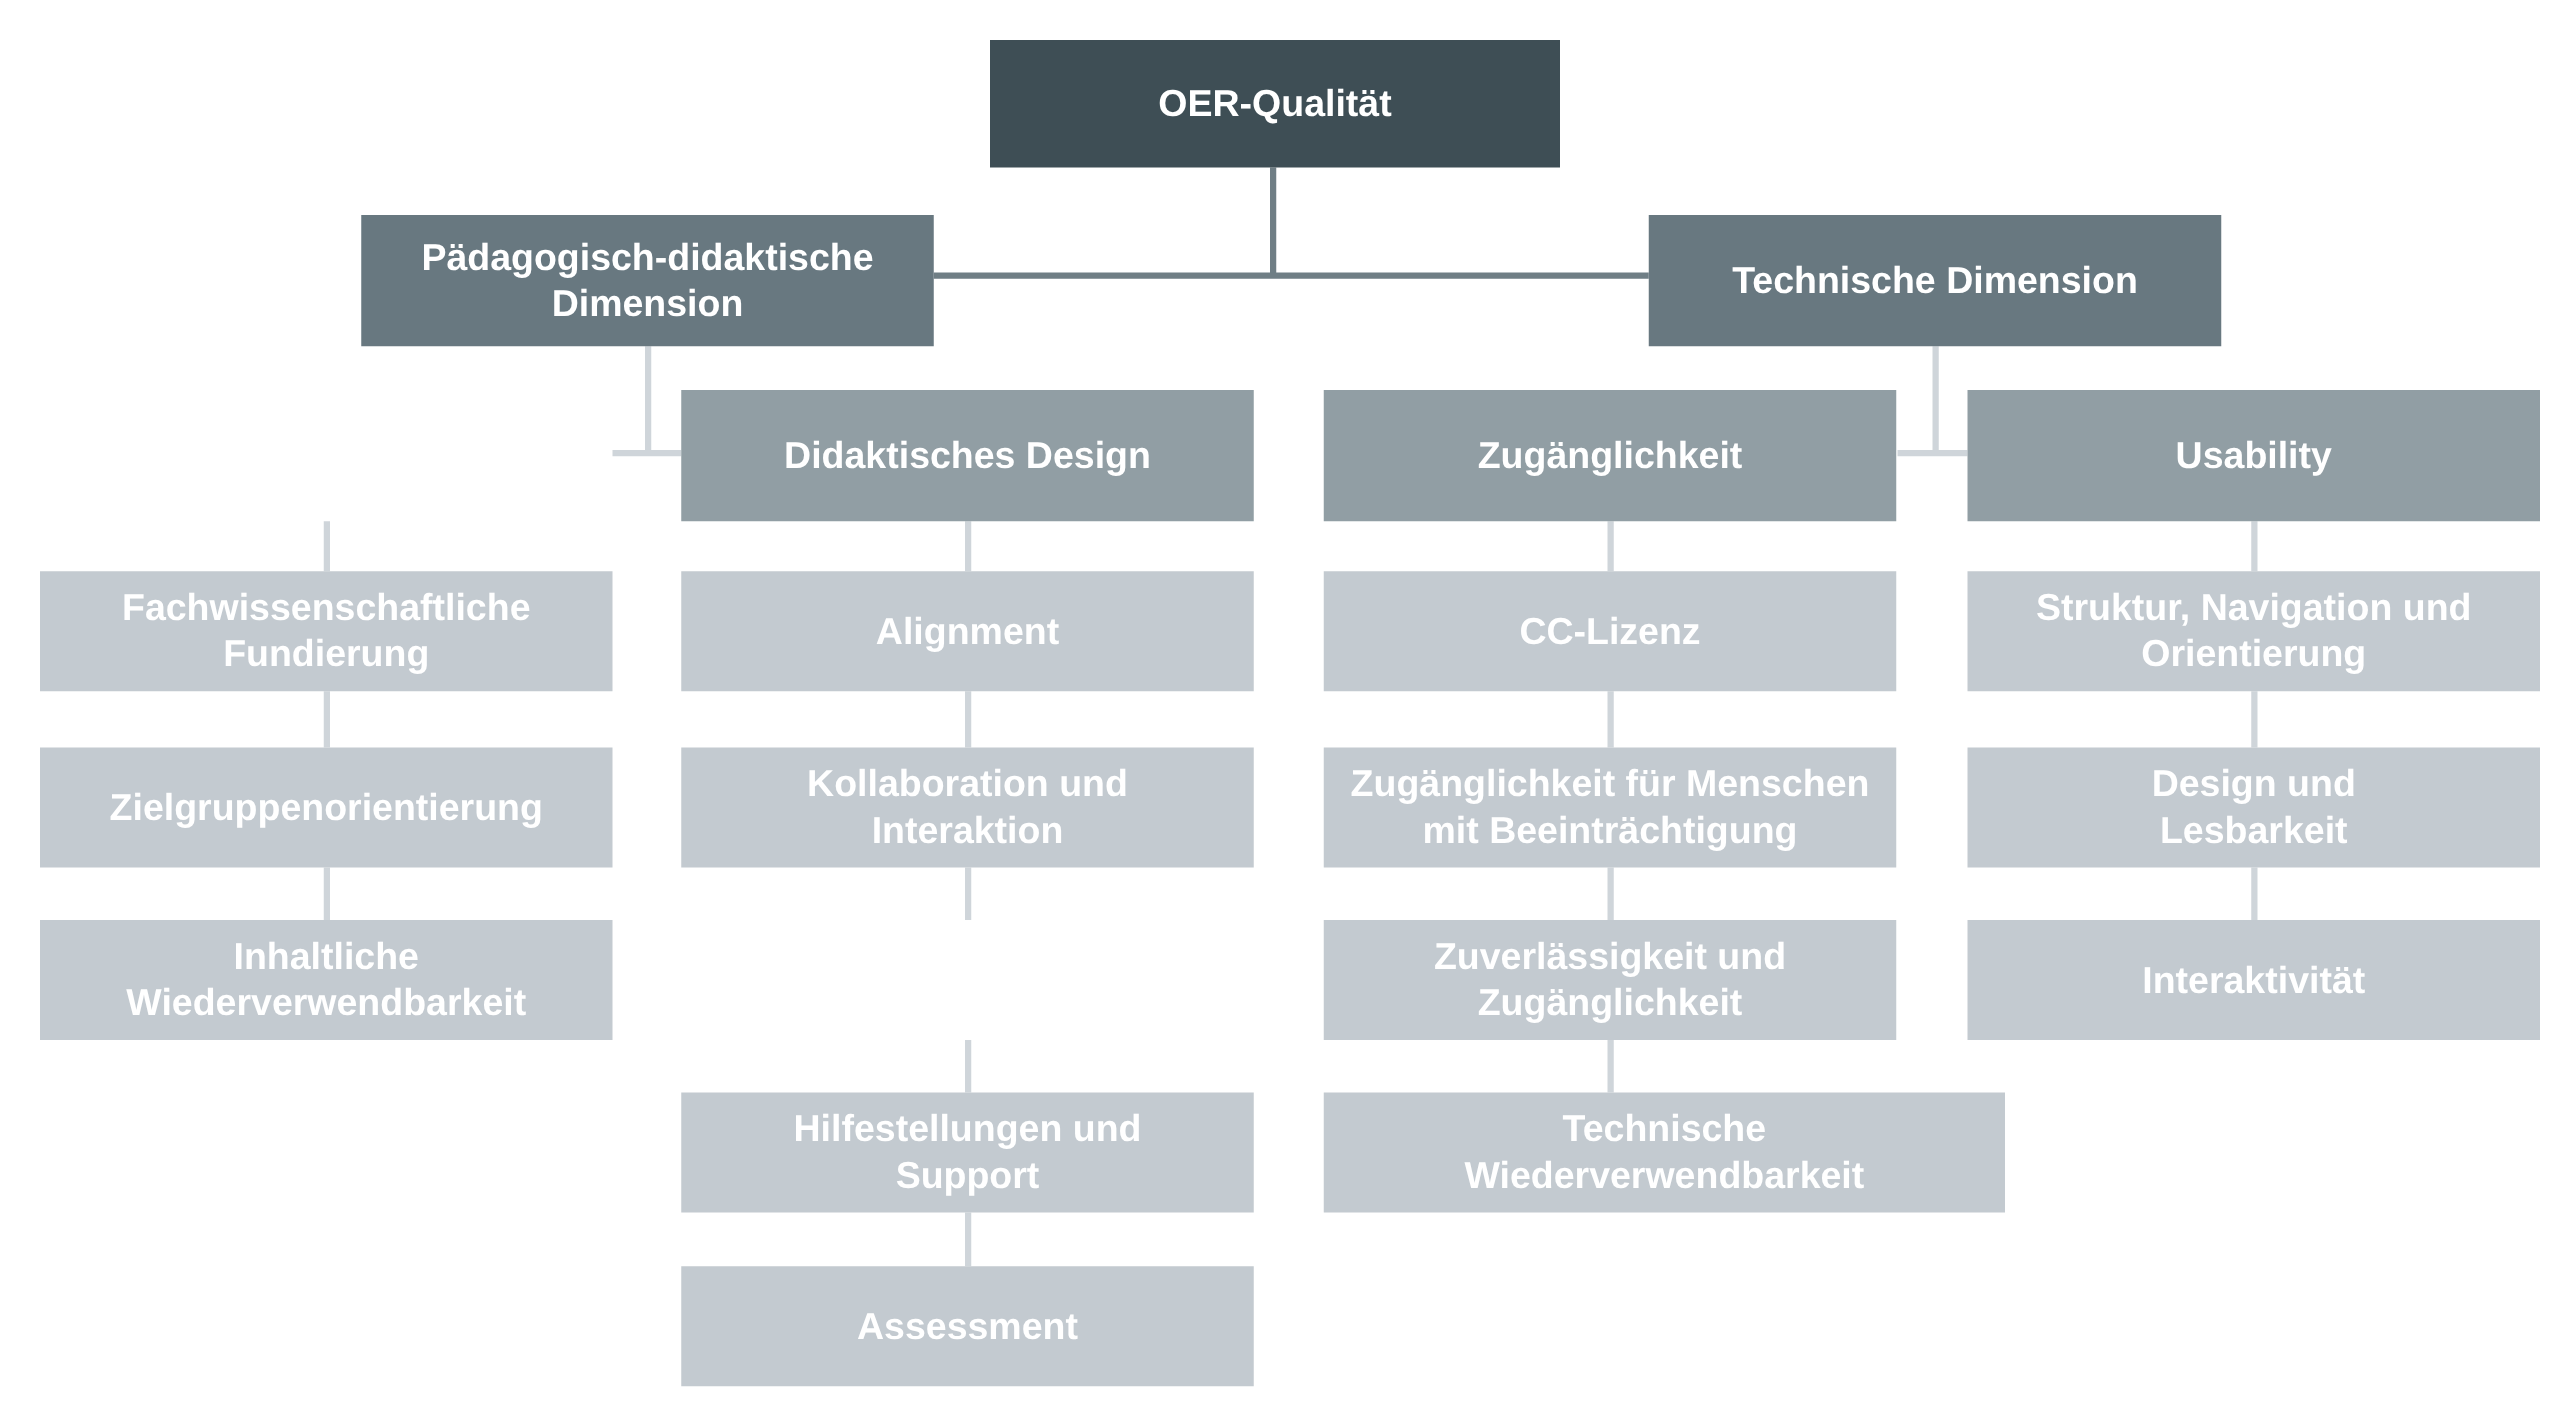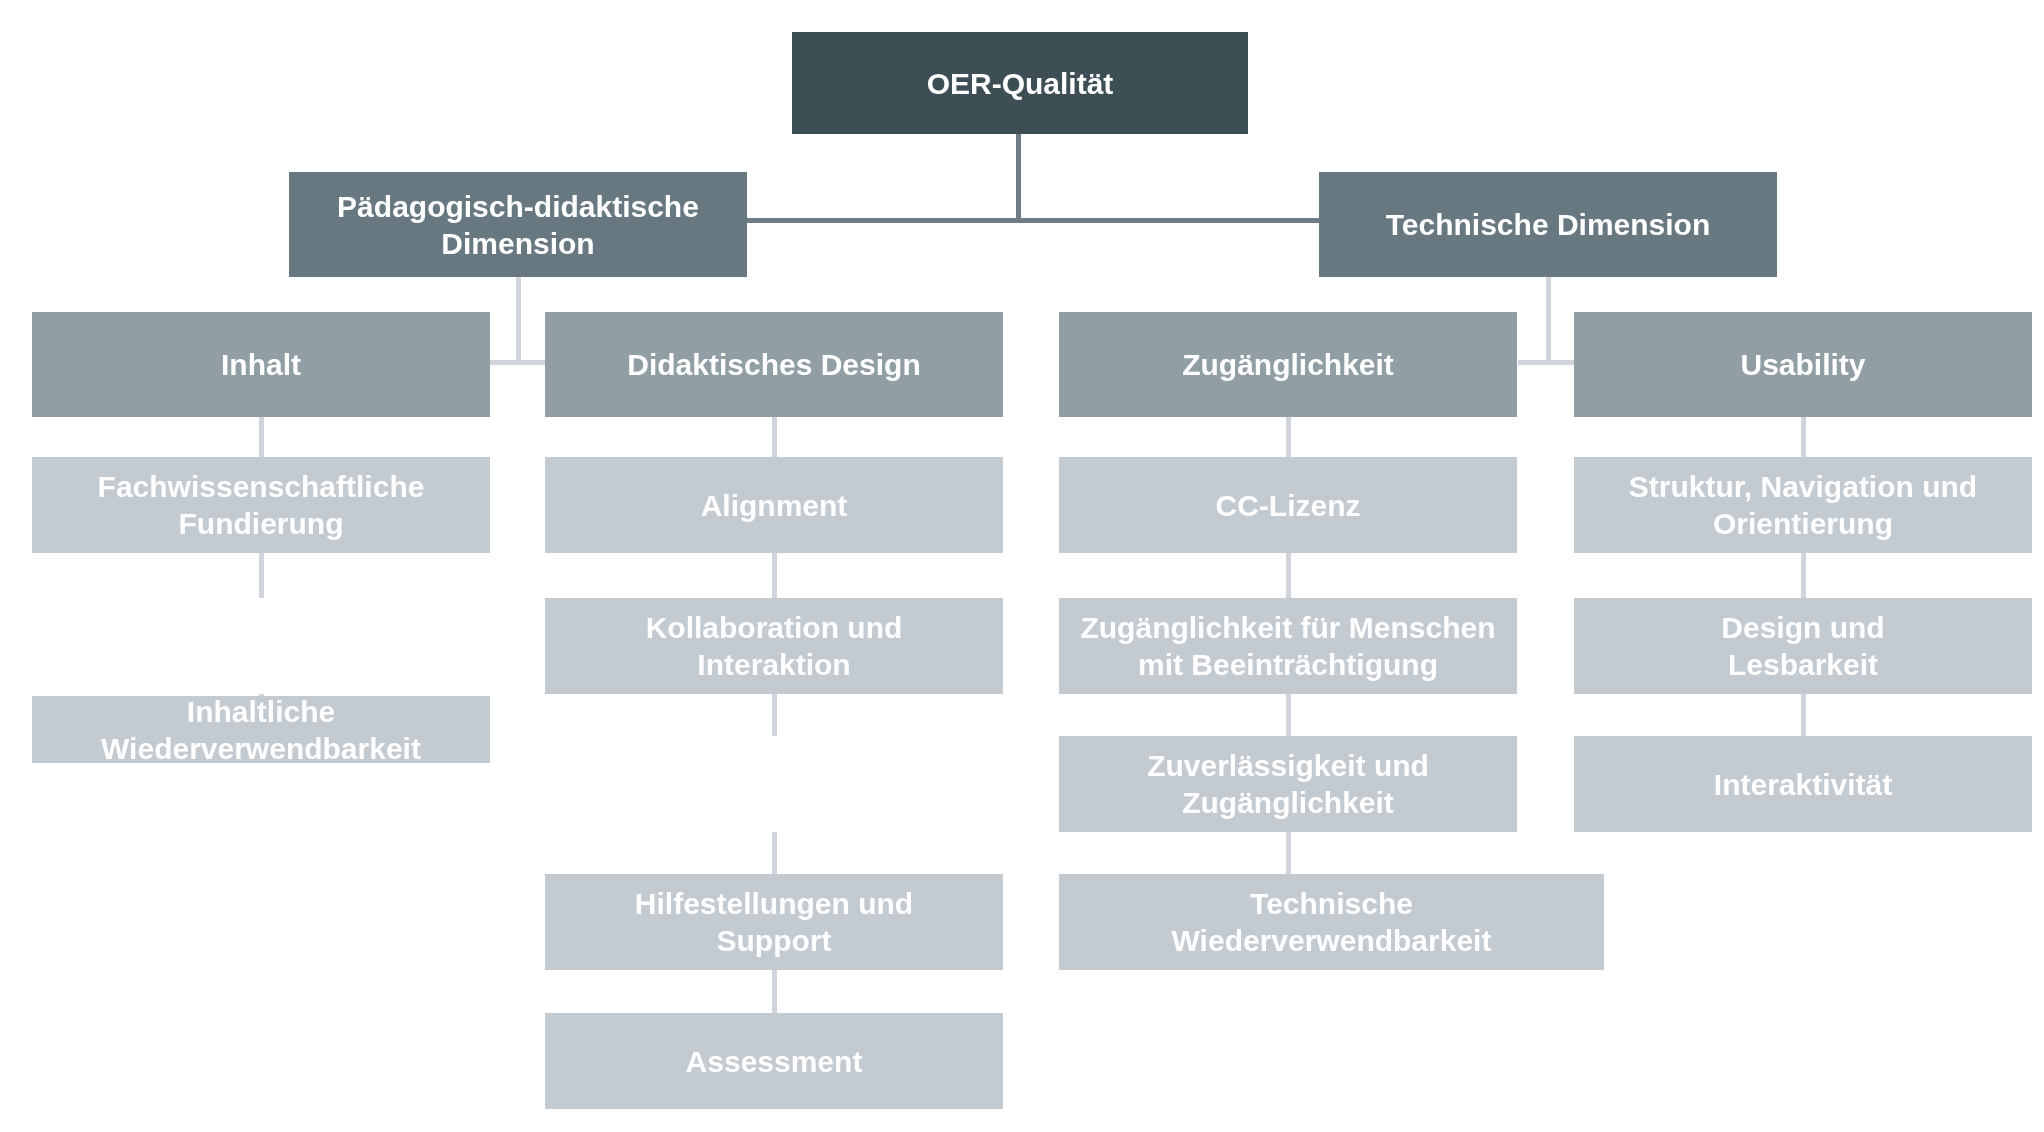--- a/index.html
+++ b/index.html
@@ -72,28 +72,28 @@
   <div class="line line-light" style="left:1801px;top:417px;width:5px;height:40px"></div>
   <div class="line line-light" style="left:1801px;top:553px;width:5px;height:45px"></div>
   <div class="line line-light" style="left:1801px;top:694px;width:5px;height:42px"></div>
 
   <div class="box dark" style="left:792px;top:32px;width:456px;height:102px">OER-Qualität</div>
 
   <div class="box medium" style="left:289px;top:172px;width:458px;height:105px">Pädagogisch-didaktische
 Dimension</div>
   <div class="box medium" style="left:1319px;top:172px;width:458px;height:105px">Technische Dimension</div>
 
-  <div class="box header" style="left:32px;top:312px;width:458px;height:105px">Inhalt</div>
   <div class="box header" style="left:545px;top:312px;width:458px;height:105px">Didaktisches Design</div>
   <div class="box header" style="left:1059px;top:312px;width:458px;height:105px">Zugänglichkeit</div>
   <div class="box header" style="left:1574px;top:312px;width:458px;height:105px">Usability</div>
 
   <div class="box light" style="left:32px;top:457px;width:458px;height:96px">Fachwissenschaftliche
 Fundierung</div>
-  <div class="box light" style="left:32px;top:696px;width:458px;height:67px">Inhaltliche
+  <div class="box light" style="left:32px;top:598px;width:458px;height:96px">Zielgruppenorientierung</div>
+  <div class="box light" style="left:32px;top:736px;width:458px;height:96px">Inhaltliche
 Wiederverwendbarkeit</div>
 
   <div class="box light" style="left:545px;top:457px;width:458px;height:96px">Alignment</div>
   <div class="box light" style="left:545px;top:598px;width:458px;height:96px">Kollaboration und
 Interaktion</div>
   <div class="box light" style="left:545px;top:874px;width:458px;height:96px">Hilfestellungen und
 Support</div>
   <div class="box light" style="left:545px;top:1013px;width:458px;height:96px">Assessment</div>
 
   <div class="box light" style="left:1059px;top:457px;width:458px;height:96px">CC-Lizenz</div>

